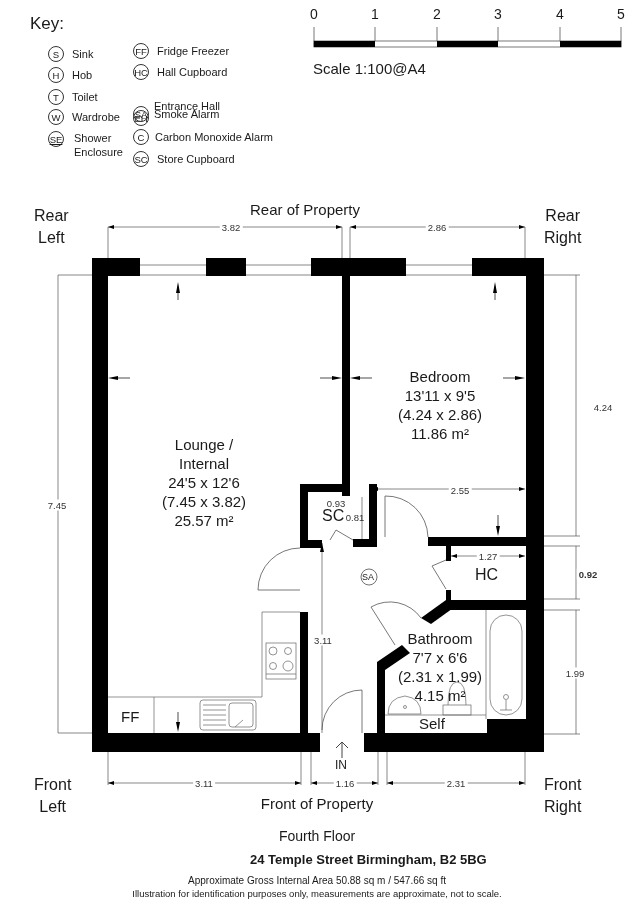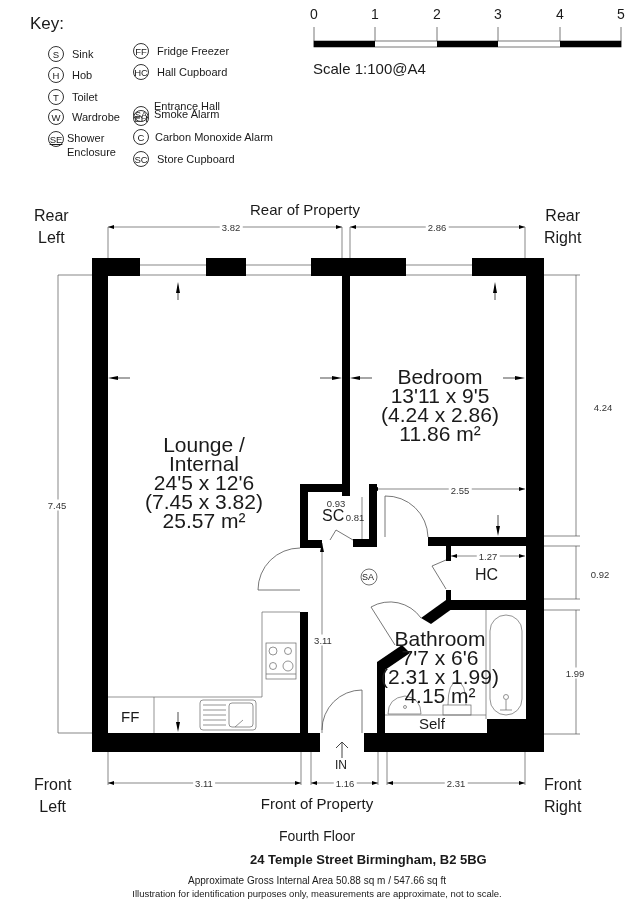--- a/index.html
+++ b/index.html
@@ -5,21 +5,21 @@
   html, body { margin:0; padding:0; background:#ffffff; }
   body { width:634px; height:900px; position:relative; overflow:hidden; font-family:"Liberation Sans", sans-serif; color:#1a1a1a; }
   .abs { position:absolute; }
   .key-title { left:30px; top:14px; font-size:17px; }
   .key-item { font-size:11px; display:flex; align-items:center; white-space:nowrap; }
   .key-circle { width:16px; height:16px; border:1px solid #333; border-radius:50%; font-size:9.5px; display:flex; align-items:center; justify-content:center; margin-right:8px; box-sizing:border-box; flex-shrink:0; }
   .scale-label { left:313px; top:60px; font-size:15px; }
   .scale-tick { font-size:14px; top:6px; transform:translateX(-50%); }
   .corner { font-size:16px; text-align:center; line-height:22px; }
   .side-label { font-size:15px; white-space:nowrap; transform:translateX(-50%); }
-  .room-label { font-size:21px; text-align:center; line-height:19px; transform:translateX(-50%); white-space:nowrap; }
+  .room-label { font-size:15px; text-align:center; line-height:19px; transform:translateX(-50%); white-space:nowrap; }
   .dim { font-size:9.5px; color:#333; background:#fff; padding:0 2px; transform:translate(-50%,-50%); white-space:nowrap; }
   .footer-floor { left:50%; transform:translateX(-50%); top:828px; font-size:14px; white-space:nowrap; }
   .footer-addr { left:250px; top:852px; font-size:13px; font-weight:bold; white-space:nowrap; }
   .footer-area { left:50%; transform:translateX(-50%); top:875px; font-size:10px; white-space:nowrap; }
   .footer-disc { left:50%; transform:translateX(-50%); top:888px; font-size:9.5px; white-space:nowrap; }
   svg.plan { position:absolute; left:0; top:0; }
 </style>
 </head>
 <body>
 
@@ -36,21 +36,21 @@
   </div>
   <div class="abs key-item" style="left:48px;top:89px;">
     <span class="key-circle">T</span>
     <span>Toilet</span>
   </div>
   <div class="abs key-item" style="left:48px;top:109px;">
     <span class="key-circle">W</span>
     <span>Wardrobe</span>
   </div>
   <div class="abs key-item" style="left:48px;top:131px;align-items:flex-start;">
-    <span class="key-circle" style="margin-right:3px;text-decoration:underline;">SE</span>
+    <span class="key-circle" style="margin-right:10px;text-decoration:underline;">SE</span>
     <span style="line-height:14px;">
       <span>Shower</span><br>
       <span>Enclosure</span>
     </span>
   </div>
 </div>
 
 <div>
   <div class="abs key-item" style="left:133px;top:43px;">
     <span class="key-circle">FF</span>
@@ -302,21 +302,21 @@
   <div>Front</div>
   <div>Right</div>
 </div>
 <div class="abs side-label" style="left:305px;top:201px;">Rear of Property</div>
 <div class="abs side-label" style="left:317px;top:795px;">Front of Property</div>
 
 <span class="abs dim" style="left:231px;top:227px;">3.82</span>
 <span class="abs dim" style="left:437px;top:227px;">2.86</span>
 <span class="abs dim" style="left:57px;top:505px;">7.45</span>
 <span class="abs dim" style="left:603px;top:407px;">4.24</span>
-<span class="abs dim" style="left:600px;top:574px;">0.92</span>
+<span class="abs dim" style="left:588px;top:574px;font-weight:bold;">0.92</span>
 <span class="abs dim" style="left:575px;top:673px;">1.99</span>
 <span class="abs dim" style="left:204px;top:783px;">3.11</span>
 <span class="abs dim" style="left:345px;top:783px;">1.16</span>
 <span class="abs dim" style="left:456px;top:783px;">2.31</span>
 <span class="abs dim" style="left:448px;top:490px;margin-left:12px;">2.55</span>
 <span class="abs dim" style="left:488px;top:556px;">1.27</span>
 <span class="abs dim" style="left:336px;top:503px;background:transparent;">0.93</span>
 <span class="abs dim" style="left:355px;top:517px;background:transparent;">0.81</span>
 <span class="abs dim" style="left:323px;top:640px;">3.11</span>
 

